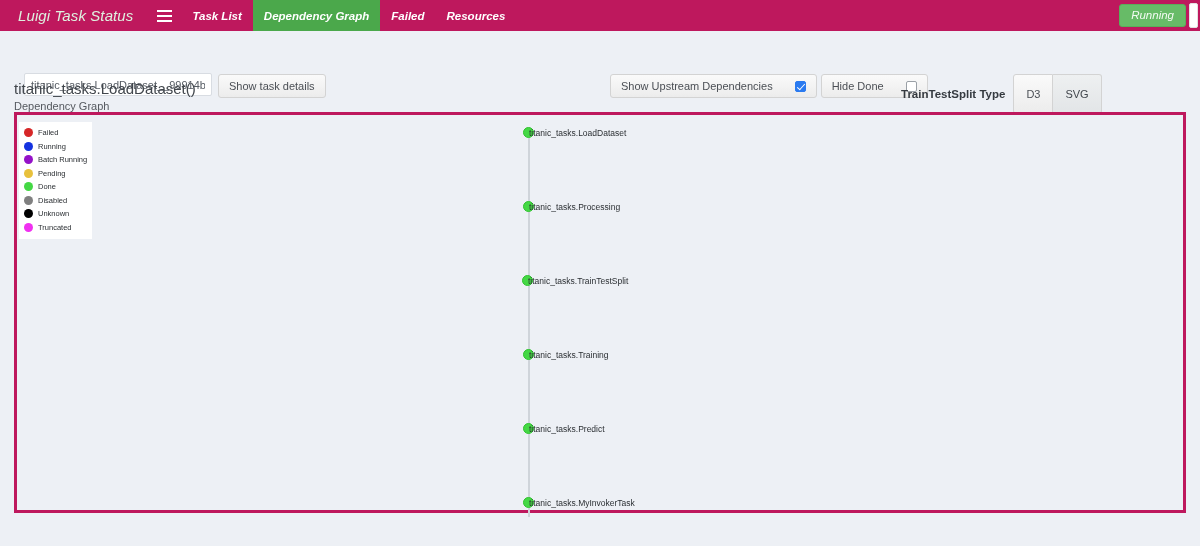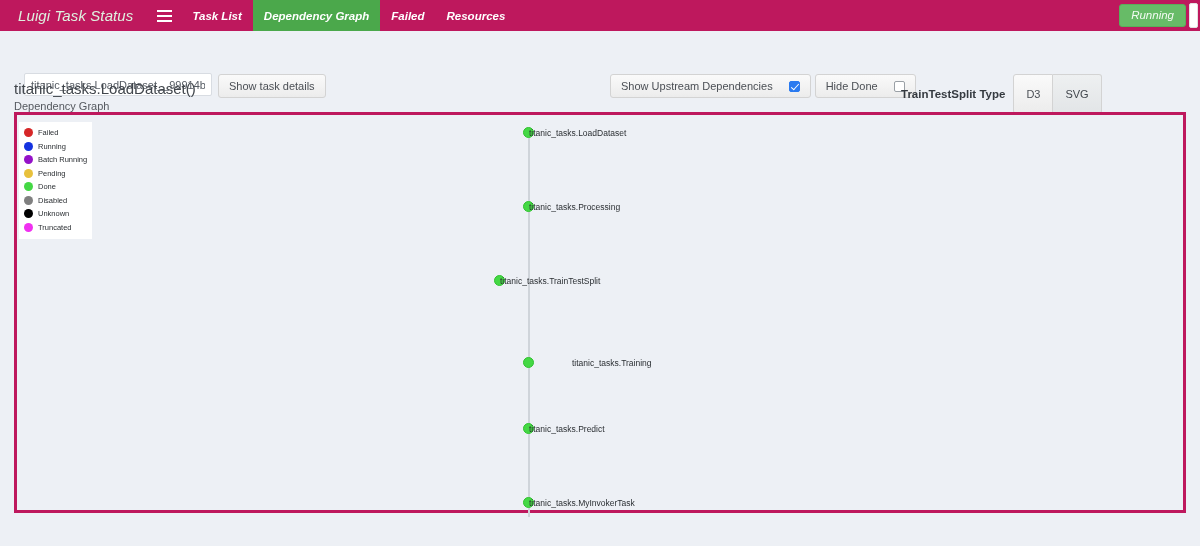--- a/index.html
+++ b/index.html
@@ -89,21 +89,21 @@
     cursor: default;
   }
   .show-details-btn {
     position: absolute; left: 218px; top: 43px;
   }
   .dep-group {
     position: absolute; left: 610px; top: 43px;
     display: flex; gap: 4px;
   }
   .chk-btn {
-    display: inline-flex; align-items: center; gap: 16px;
+    display: inline-flex; align-items: center; gap: 22px;
   }
   .chk {
     width: 11px; height: 11px;
     border: 1px solid #9aa0a6;
     border-radius: 2px;
     background: #ffffff;
     display: inline-block;
     position: relative;
     flex: none;
   }
@@ -298,25 +298,25 @@
   <div class="edge-line"></div>
 
   <div class="node" style="left:506px; top:12px;">
     <span class="node-dot"></span>
     <span class="node-label">titanic_tasks.LoadDataset</span>
   </div>
   <div class="node" style="left:506px; top:86px;">
     <span class="node-dot"></span>
     <span class="node-label">titanic_tasks.Processing</span>
   </div>
-  <div class="node" style="left:477px; top:160px;">
+  <div class="node" style="left:505px; top:160px;">
     <span class="node-dot"></span>
     <span class="node-label">titanic_tasks.TrainTestSplit</span>
   </div>
-  <div class="node" style="left:506px; top:242px;gap:43px;">
+  <div class="node" style="left:506px; top:234px;">
     <span class="node-dot"></span>
     <span class="node-label">titanic_tasks.Training</span>
   </div>
   <div class="node" style="left:506px; top:308px;">
     <span class="node-dot"></span>
     <span class="node-label">titanic_tasks.Predict</span>
   </div>
   <div class="node" style="left:506px; top:382px;">
     <span class="node-dot"></span>
     <span class="node-label">titanic_tasks.MyInvokerTask</span>

